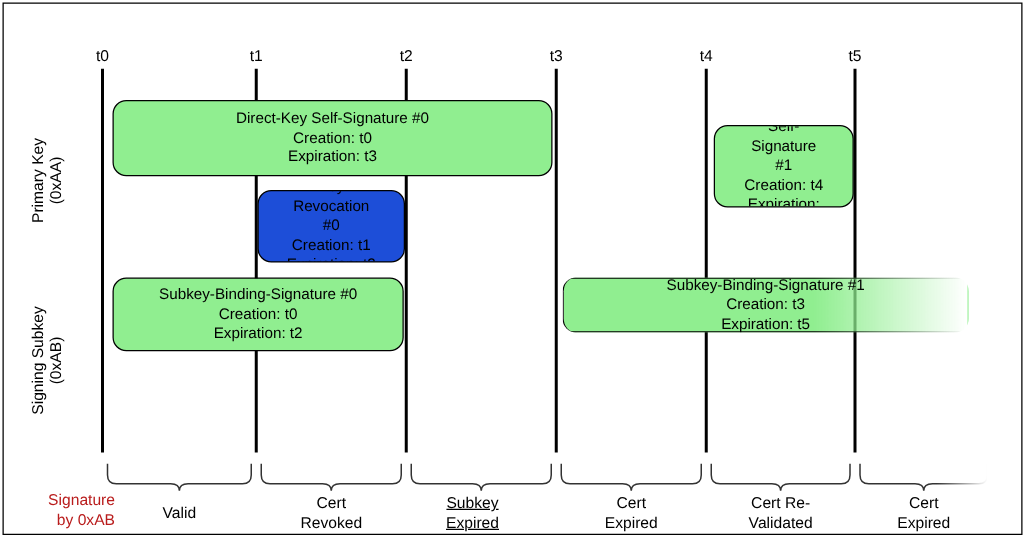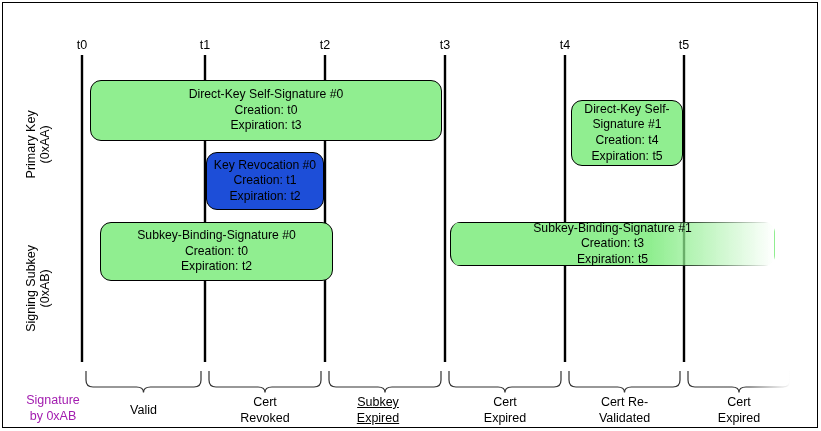--- a/index.html
+++ b/index.html
@@ -56,21 +56,21 @@
     border: 1.4px solid #000000;
     border-radius: 11px;
     font-size: 12.2px;
     color: #000;
     line-height: 1.28;
     text-align: center;
     display: flex;
     flex-direction: column;
     align-items: center;
     justify-content: center;
-    padding: 2px 0;
+    padding: 2px 21px;
     overflow: hidden;
   }
   .sig-box.green { background: #90EE90; }
   .sig-box.red   { background: #1d4ed8; }
   .sig-box.faded {
     background: linear-gradient(to right, #90EE90 0%, #90EE90 62%, rgba(144,238,144,0) 100%);
     border-right-color: transparent;
     border-top: none;
     border-bottom: none;
   }
@@ -90,22 +90,22 @@
     font-size: 12.5px;
     color: #000;
     text-align: center;
     line-height: 1.3;
     transform: translateX(-50%);
     white-space: nowrap;
   }
   .corner-label {
     position: absolute;
     font-size: 12.5px;
-    color: #a21caf;
-    text-align: center;
+    color: #b91c1c;
+    text-align: right;
     line-height: 1.3;
     white-space: nowrap;
   }
 </style>
 </head>
 <body>
 
 <div id="diagram-root">
 
   <div class="frame"></div>
@@ -165,21 +165,21 @@
         <span class="sig-line">Key Revocation #0</span>
         <span class="sig-line">Creation: t1</span>
         <span class="sig-line">Expiration: t2</span>
       </div>
       <div class="sig-box green" style="left: 571px; top: 80px; width: 112px; height: 66px; margin-top: 20px;">
         <span class="sig-line">Direct-Key Self-</span>
         <span class="sig-line">Signature #1</span>
         <span class="sig-line">Creation: t4</span>
         <span class="sig-line">Expiration: t5</span>
       </div>
-      <div class="sig-box green" style="left: 90px; top: 222px; width: 233px; height: 59px; margin-left: 10px;">
+      <div class="sig-box green" style="left: 90px; top: 222px; width: 233px; height: 59px;">
         <span class="sig-line">Subkey-Binding-Signature #0</span>
         <span class="sig-line">Creation: t0</span>
         <span class="sig-line">Expiration: t2</span>
       </div>
       <div class="sig-box green faded" style="left: 450px; top: 222px; width: 325px; height: 44px;">
         <div class="edge-top"></div>
         <div class="edge-bot"></div>
         <span class="sig-line">Subkey-Binding-Signature #1</span>
         <span class="sig-line">Creation: t3</span>
         <span class="sig-line">Expiration: t5</span>

